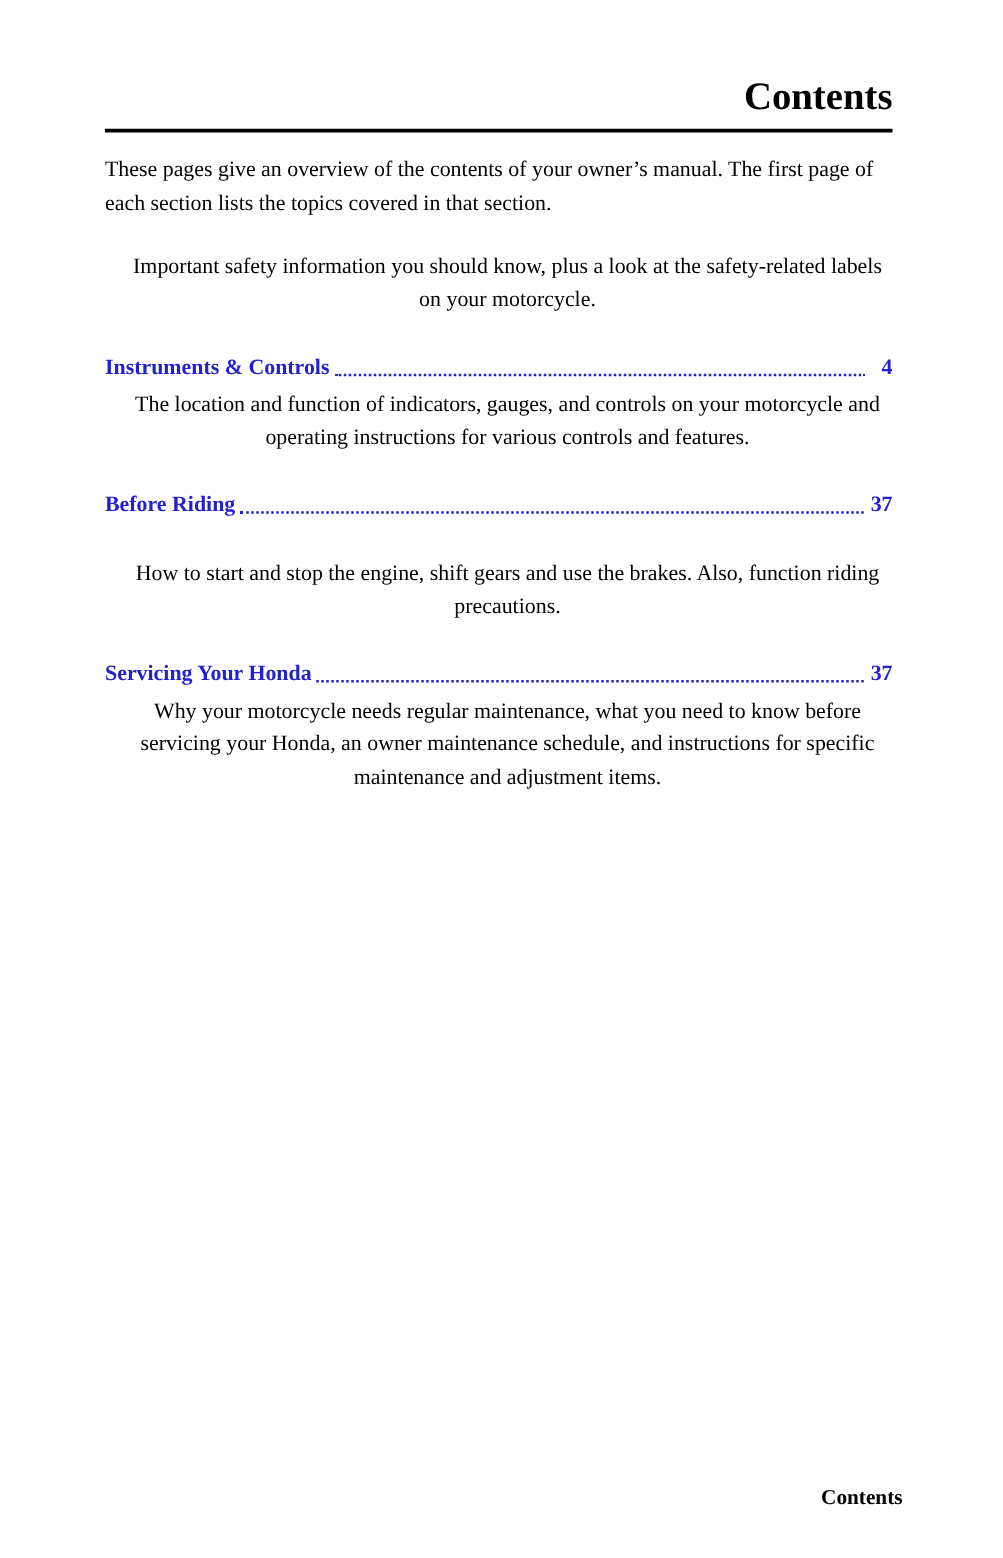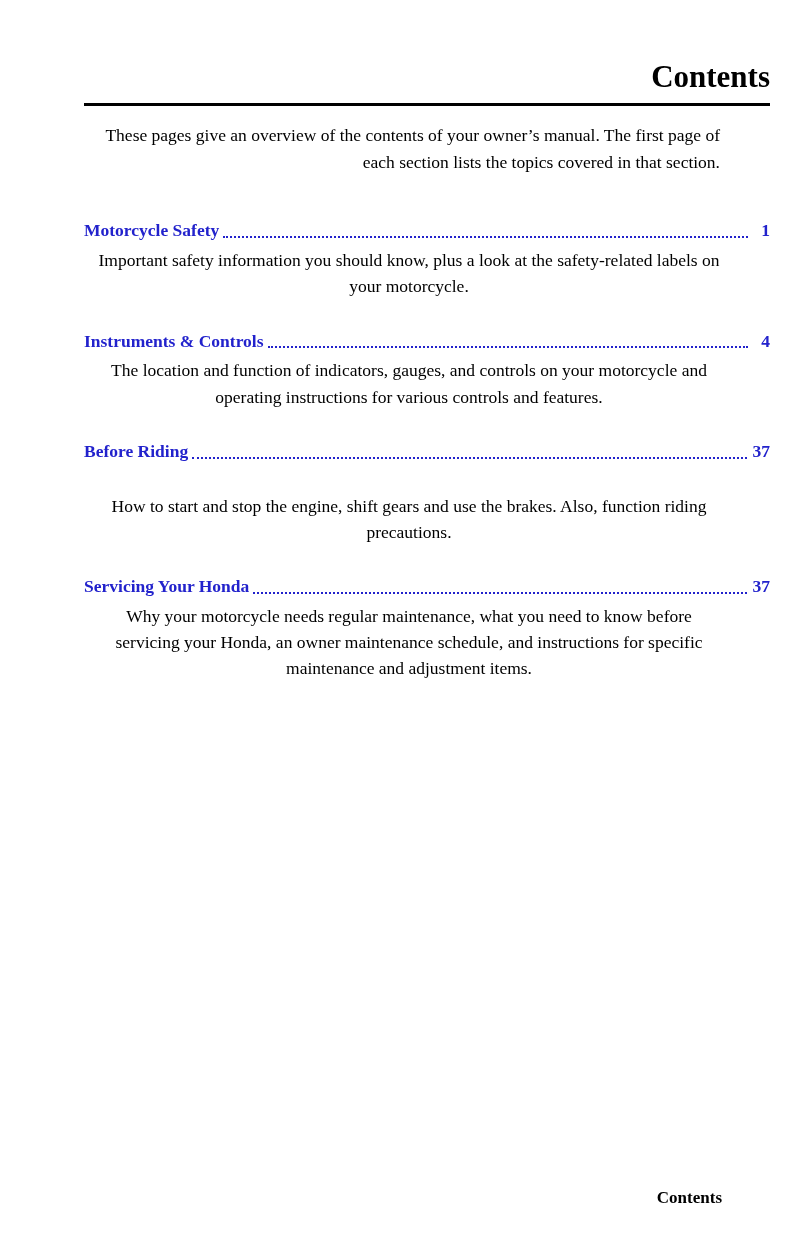--- a/index.html
+++ b/index.html
@@ -8,39 +8,38 @@
     width: 802px;
     height: 1246px;
     position: relative;
     font-family: "Liberation Serif", serif;
     color: #000000;
     overflow: hidden;
   }
   .page {
     position: absolute;
     inset: 0;
-    padding: 60px 32px 40px 84px;
+    padding: 60px 88px 40px 84px;
   }
   .header-title {
     text-align: right;
     font-size: 31px;
     font-weight: bold;
     line-height: 1.1;
   }
   .rule {
     border-bottom: 3px solid #000000;
     margin-top: 9px;
     margin-bottom: 16px;
   }
   .intro {
     font-size: 17.5px;
     line-height: 1.52;
-    margin-bottom: 44px;
+    margin-bottom: 24px;
     max-width: 636px;
-    text-align: right;
   }
   .toc-entry { margin-bottom: 30px; }
   .toc-line {
     display: flex;
     align-items: flex-end;
     color: var(--accent, #2222cc);
     font-weight: bold;
     font-size: 17.5px;
     line-height: 1.3;
     cursor: pointer;
@@ -79,25 +78,20 @@
 <div class="page">
 
   <div class="header-title">Contents</div>
   <div class="rule"></div>
 
   <p class="intro">These pages give an overview of the contents of your owner’s manual. The first page of each section lists the topics covered in that section.</p>
 
   <div class="toc">
 
     <div class="toc-entry">
-      <div class="toc-line">
-        <span class="toc-title">Motorcycle Safety</span>
-        <span class="leader"></span>
-        <span class="toc-page">1</span>
-      </div>
       <div class="toc-desc">Important safety information you should know, plus a look at the safety-related labels on your motorcycle.</div>
     </div>
 
     <div class="toc-entry">
       <div class="toc-line">
         <span class="toc-title">Instruments &amp; Controls</span>
         <span class="leader"></span>
         <span class="toc-page">4</span>
       </div>
       <div class="toc-desc">The location and function of indicators, gauges, and controls on your motorcycle and operating instructions for various controls and features.</div>

